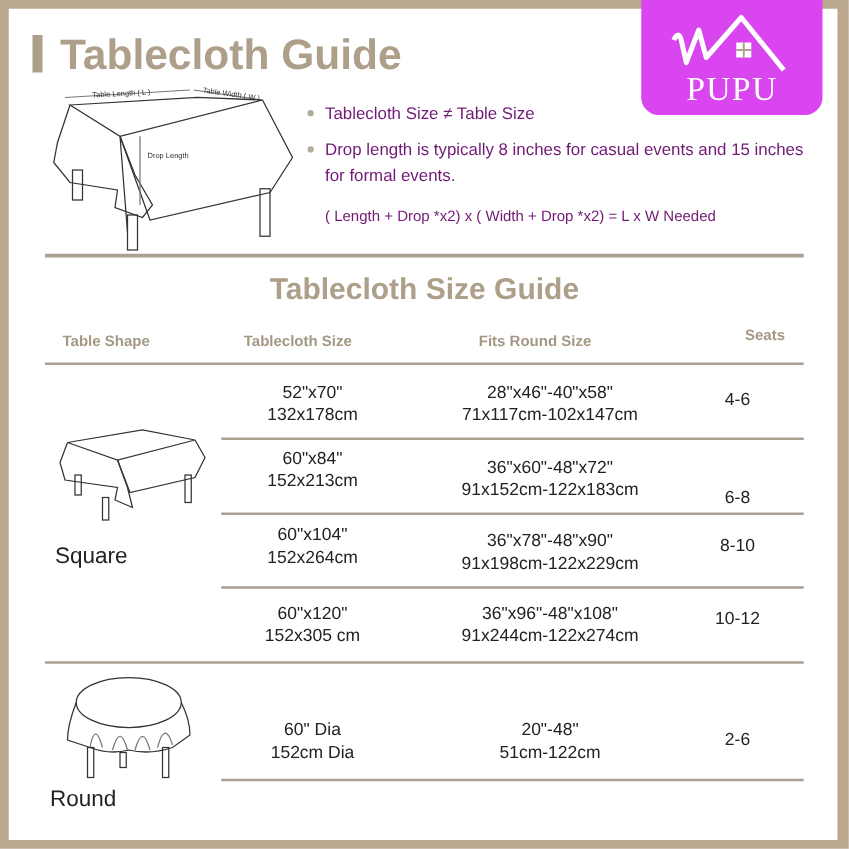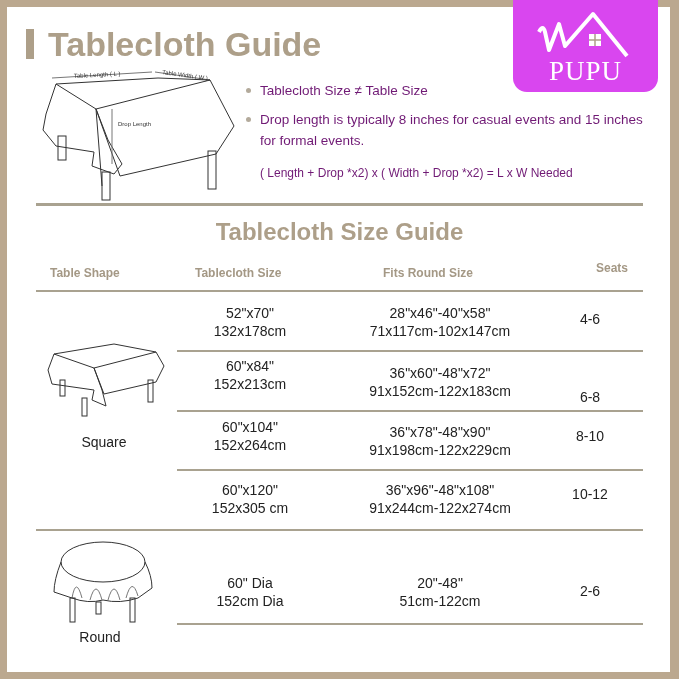--- a/index.html
+++ b/index.html
@@ -12,21 +12,21 @@
   .h1 .bar { display:inline-block; width:8px; height:30px; background:#ad9f89; vertical-align:-3px; margin-right:14px; }
   .diagram { position:absolute; left:38px; top:66px; }
   .bullets { position:absolute; left:246px; top:80px; width:410px; font-size:13.5px; color:#701a75; line-height:21px; }
   .bullet { position:relative; padding-left:14px; margin-bottom:8px; }
   .bullet .dot { position:absolute; left:0; top:8px; width:5px; height:5px; border-radius:50%; background:#b3aa9b; }
   .formula { padding-left:14px; font-size:12px; margin-top:12px; }
   .rule { position:absolute; height:2px; background:#a9a290; }
   .h2 { position:absolute; left:0; width:679px; top:218px; text-align:center; font-size:24px; font-weight:bold; color:#ad9f89; }
   .th { position:absolute; font-size:12px; font-weight:bold; color:#a49885; }
   .cell { position:absolute; text-align:center; font-size:14px; color:#222; line-height:18px; }
-  .shape-label { position:absolute; text-align:center; font-size:14px; color:#222; }
+  .shape-label { position:absolute; font-size:18px; color:#222; }
 </style>
 </head>
 <body>
 
 <div class="panel"></div>
 
 <div class="logo">
   <svg width="100" height="50" viewBox="0 0 100 50">
     <path d="M4 22 Q8 14 10 22 L14 40 L24 14 L30 36 L58 4 L92 46" fill="none" stroke="#fff" stroke-width="4" stroke-linejoin="round"></path>
     <rect x="54" y="24" width="12" height="12" fill="#fff"></rect>

